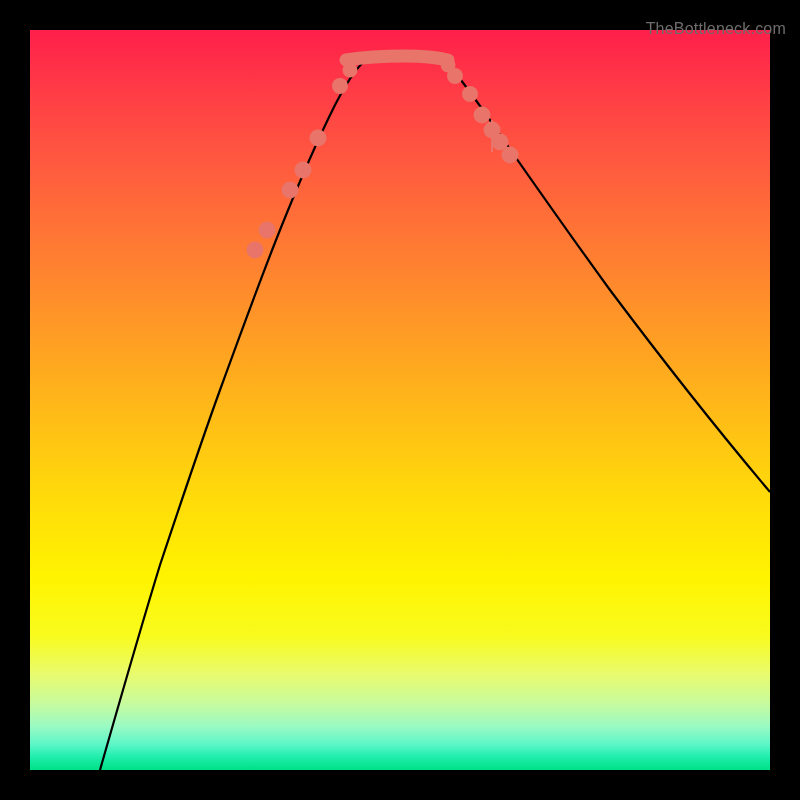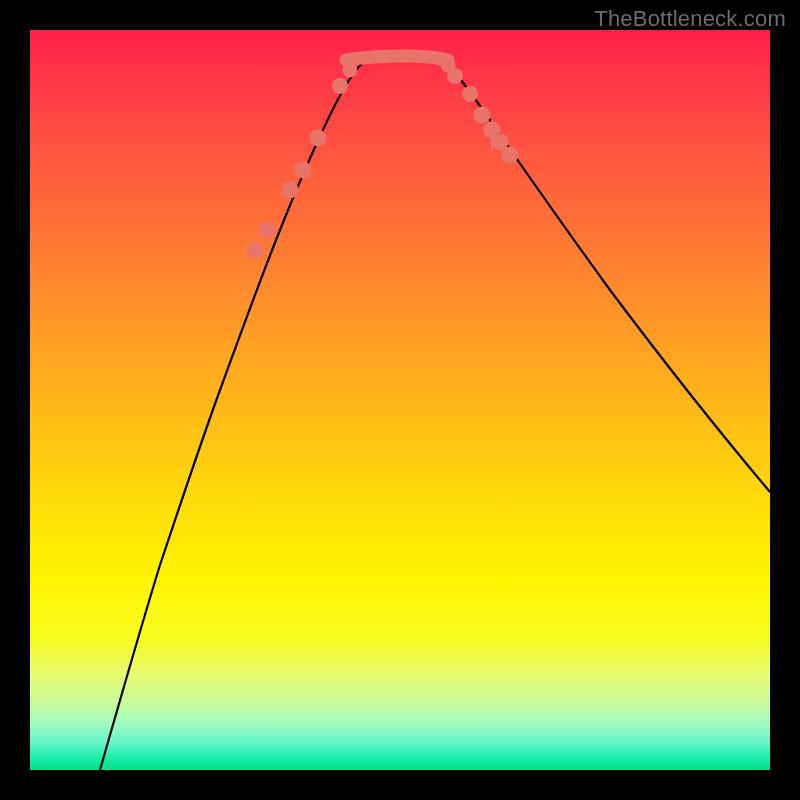--- a/index.html
+++ b/index.html
@@ -48,24 +48,24 @@
       #00e085 100%
     );
   }
   
   .curves {
     position: absolute;
     inset: 0;
   }
   .watermark {
     position: absolute;
-    top: 6px;
+    top: 20px;
     right: 14px;
     color: #6d6d6d;
-    font-size: 22px;
+    font-size: 16px;
     font-weight: 400;
     letter-spacing: 0.2px;
     user-select: none;
   }
 </style>
 </head>
 <body>
 
 <div class="frame">
 

